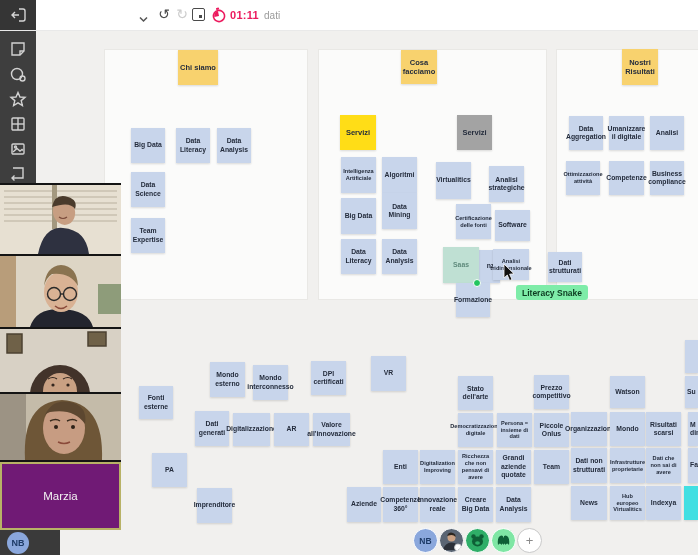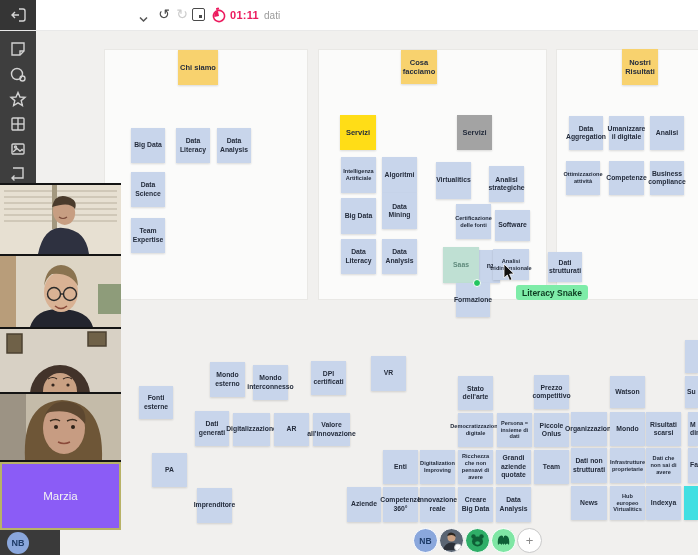--- a/index.html
+++ b/index.html
@@ -28,21 +28,21 @@
   .sidebar{position:absolute;left:0;top:30px;width:36px;height:525px;background:#3e3e3e;z-index:10;}
   .sb-icon{width:36px;height:25px;display:flex;align-items:center;justify-content:center;cursor:pointer;}
   .sb-icon svg{stroke:#d2d2d2;fill:none;stroke-width:1.4;}
   .dark-strip{position:absolute;left:0;top:529px;width:60px;height:26px;background:#3a3a3a;z-index:12;}
   .self-avatar{position:absolute;left:7px;top:532px;width:22px;height:22px;border-radius:50%;
     background:#8aa7dc;color:#1d3a66;font-size:9px;font-weight:bold;display:flex;align-items:center;
     justify-content:center;z-index:13;}
   
   .videos{position:absolute;left:0;top:183px;width:121px;height:347px;z-index:20;background:#141414;}
   .video{position:absolute;left:0;width:121px;overflow:hidden;background:#222;}
-  .muted-box{position:absolute;left:0;top:279px;width:117px;height:64px;background:#8b5cf6;
+  .muted-box{position:absolute;left:0;top:279px;width:117px;height:64px;background:#701a75;
     border:2px solid #b8b266;display:flex;align-items:center;justify-content:center;}
   .muted-box span{color:#f2f2f2;font-size:11.5px;}
   
   .board{position:absolute;left:0;top:0;width:614px;height:555px;}
   .panel{position:absolute;background:#fbfbfa;border:1px solid #e9e8e5;box-sizing:border-box;}
   .note{position:absolute;display:flex;align-items:center;justify-content:center;text-align:center;
     font-weight:bold;color:#242c3c;box-sizing:border-box;padding:2px;line-height:1.25;
     box-shadow:0 1px 2px rgba(0,0,0,.14);cursor:pointer;}
   .note.partial{justify-content:flex-start;text-align:left;overflow:hidden;}
   .note.teal{color:#5f8a7c;}

